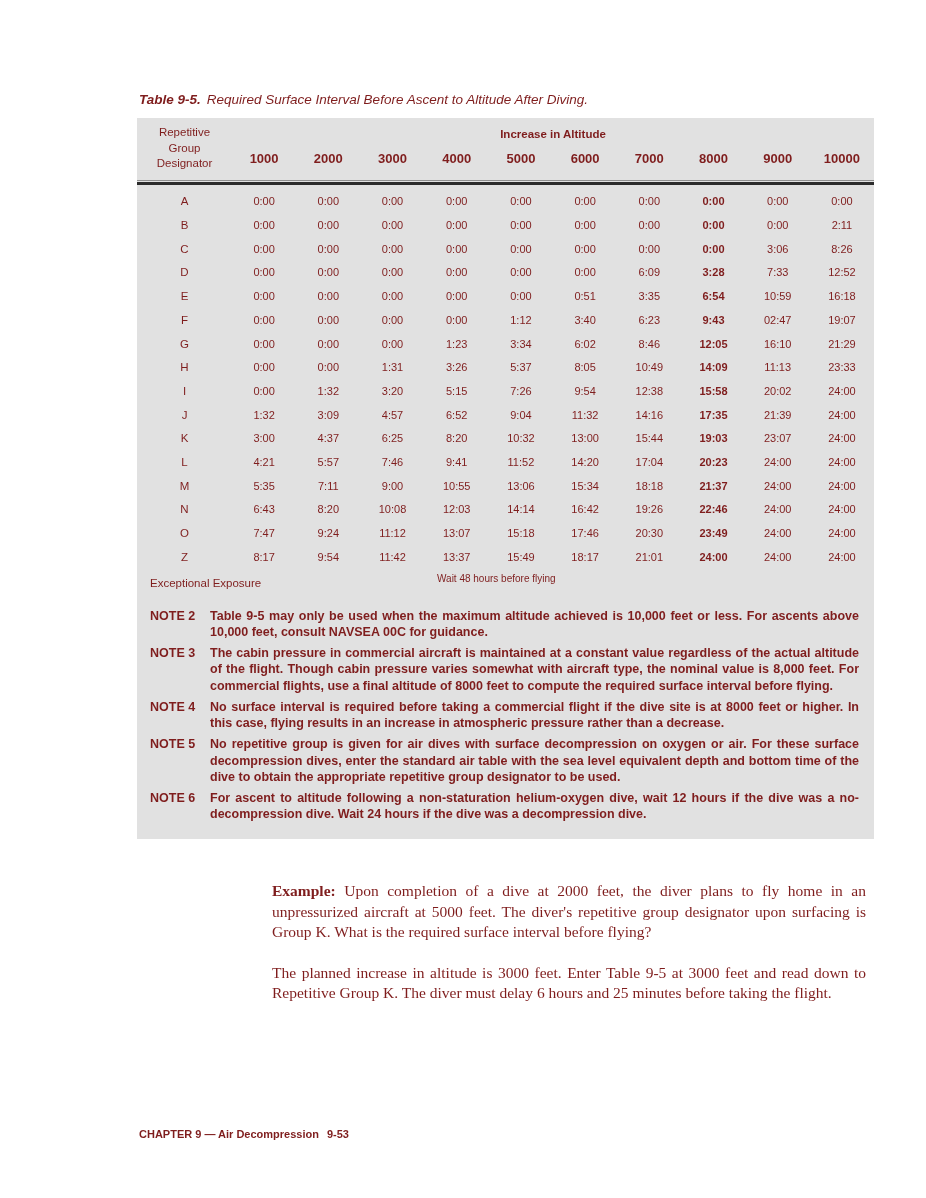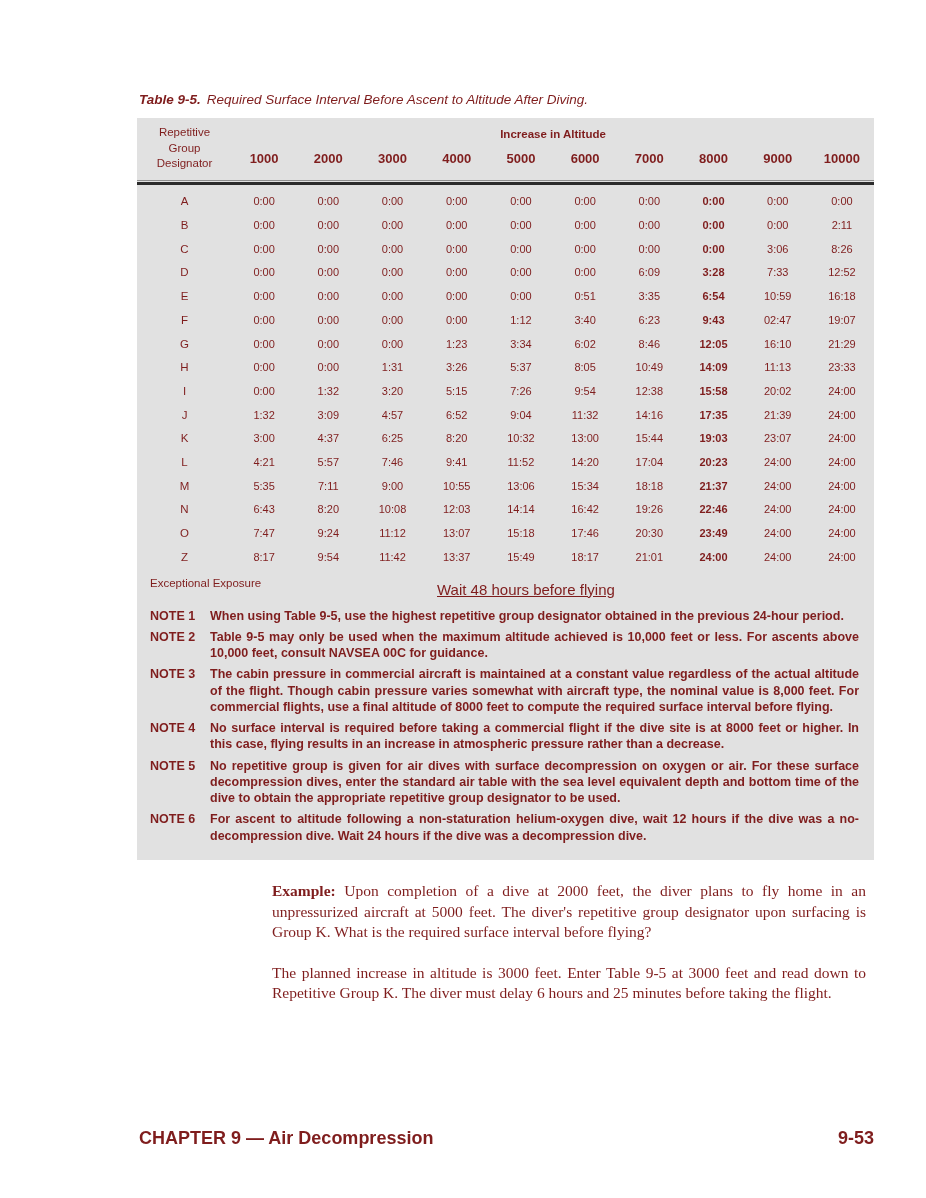--- a/index.html
+++ b/index.html
@@ -28,34 +28,34 @@
   .rule-thick { height:3px; background:#2b2b2b; margin-top:1px; }
 
   .tbody { padding-top:5px; }
   .trow { display:flex; height:23.7px; align-items:center; }
   .trow .des-cell { width:95px; text-align:center; font-size:11.5px; }
   .trow .cell { flex:1; text-align:center; font-size:11px; }
   .trow .cell.bold { font-weight:bold; }
 
   .exc-row { position:relative; height:28px; }
   .exc-label { position:absolute; left:13px; top:8px; font-size:11.5px; }
-  .exc-value { position:absolute; left:300px; top:12px; font-size:15px;text-decoration:underline; }
+  .exc-value { position:absolute; left:300px; top:4px; font-size:10px; }
 
   .notes { padding:6px 15px 8px 13px; }
   .note { display:flex; margin-top:5px; }
   .note .nlabel { width:60px; flex-shrink:0; font-weight:bold; font-size:12.5px; line-height:1.3; }
   .note .ntext  { flex:1; font-weight:bold; font-size:12.5px; line-height:1.3; text-align:justify; }
 
   .paragraphs { position:absolute; left:272px; top:881px; width:594px;
     font-family:"Liberation Serif", serif; font-size:15.5px; line-height:1.33; }
   .paragraphs p { margin:0 0 20px; text-align:justify; }
   .paragraphs .lead { font-weight:bold; }
 
   .footer { position:absolute; left:139px; top:1128px; width:735px;
-    display:flex; justify-content:space-between; font-weight:bold; font-size:18px; }
+    display:flex; justify-content:flex-start; font-weight:bold; font-size:11px;gap:8px; }
 </style>
 </head>
 <body>
 
 <div class="page">
 
   <div class="table-title">
     <span class="tnum">Table 9-5.</span><span>Required Surface Interval Before Ascent to Altitude After Diving.</span>
   </div>
 
@@ -295,24 +295,20 @@
         </div>
       </div>
 
     <div class="exc-row">
       <span class="exc-label">Exceptional Exposure</span>
       <span class="exc-value">Wait 48 hours before flying</span>
     </div>
 
     <div class="notes">
         <div class="note">
-          <div class="nlabel">NOTE 1</div>
-          <div class="ntext">When using Table 9-5, use the highest repetitive group designator obtained in the previous 24-hour period.</div>
-        </div>
-        <div class="note">
           <div class="nlabel">NOTE 2</div>
           <div class="ntext">Table 9-5 may only be used when the maximum altitude achieved is 10,000 feet or less.  For ascents above 10,000 feet, consult NAVSEA 00C for guidance.</div>
         </div>
         <div class="note">
           <div class="nlabel">NOTE 3</div>
           <div class="ntext">The cabin pressure in commercial aircraft is maintained at a constant value regardless of the actual altitude of the flight.  Though cabin pressure varies somewhat with aircraft type, the nominal value is 8,000 feet.  For commercial flights, use a final altitude of 8000 feet to compute the required surface interval before flying.</div>
         </div>
         <div class="note">
           <div class="nlabel">NOTE 4</div>
           <div class="ntext">No surface interval is required before taking a commercial flight if the dive site is at  8000 feet or higher. In this case, flying results in an increase in atmospheric pressure rather than a decrease.</div>

